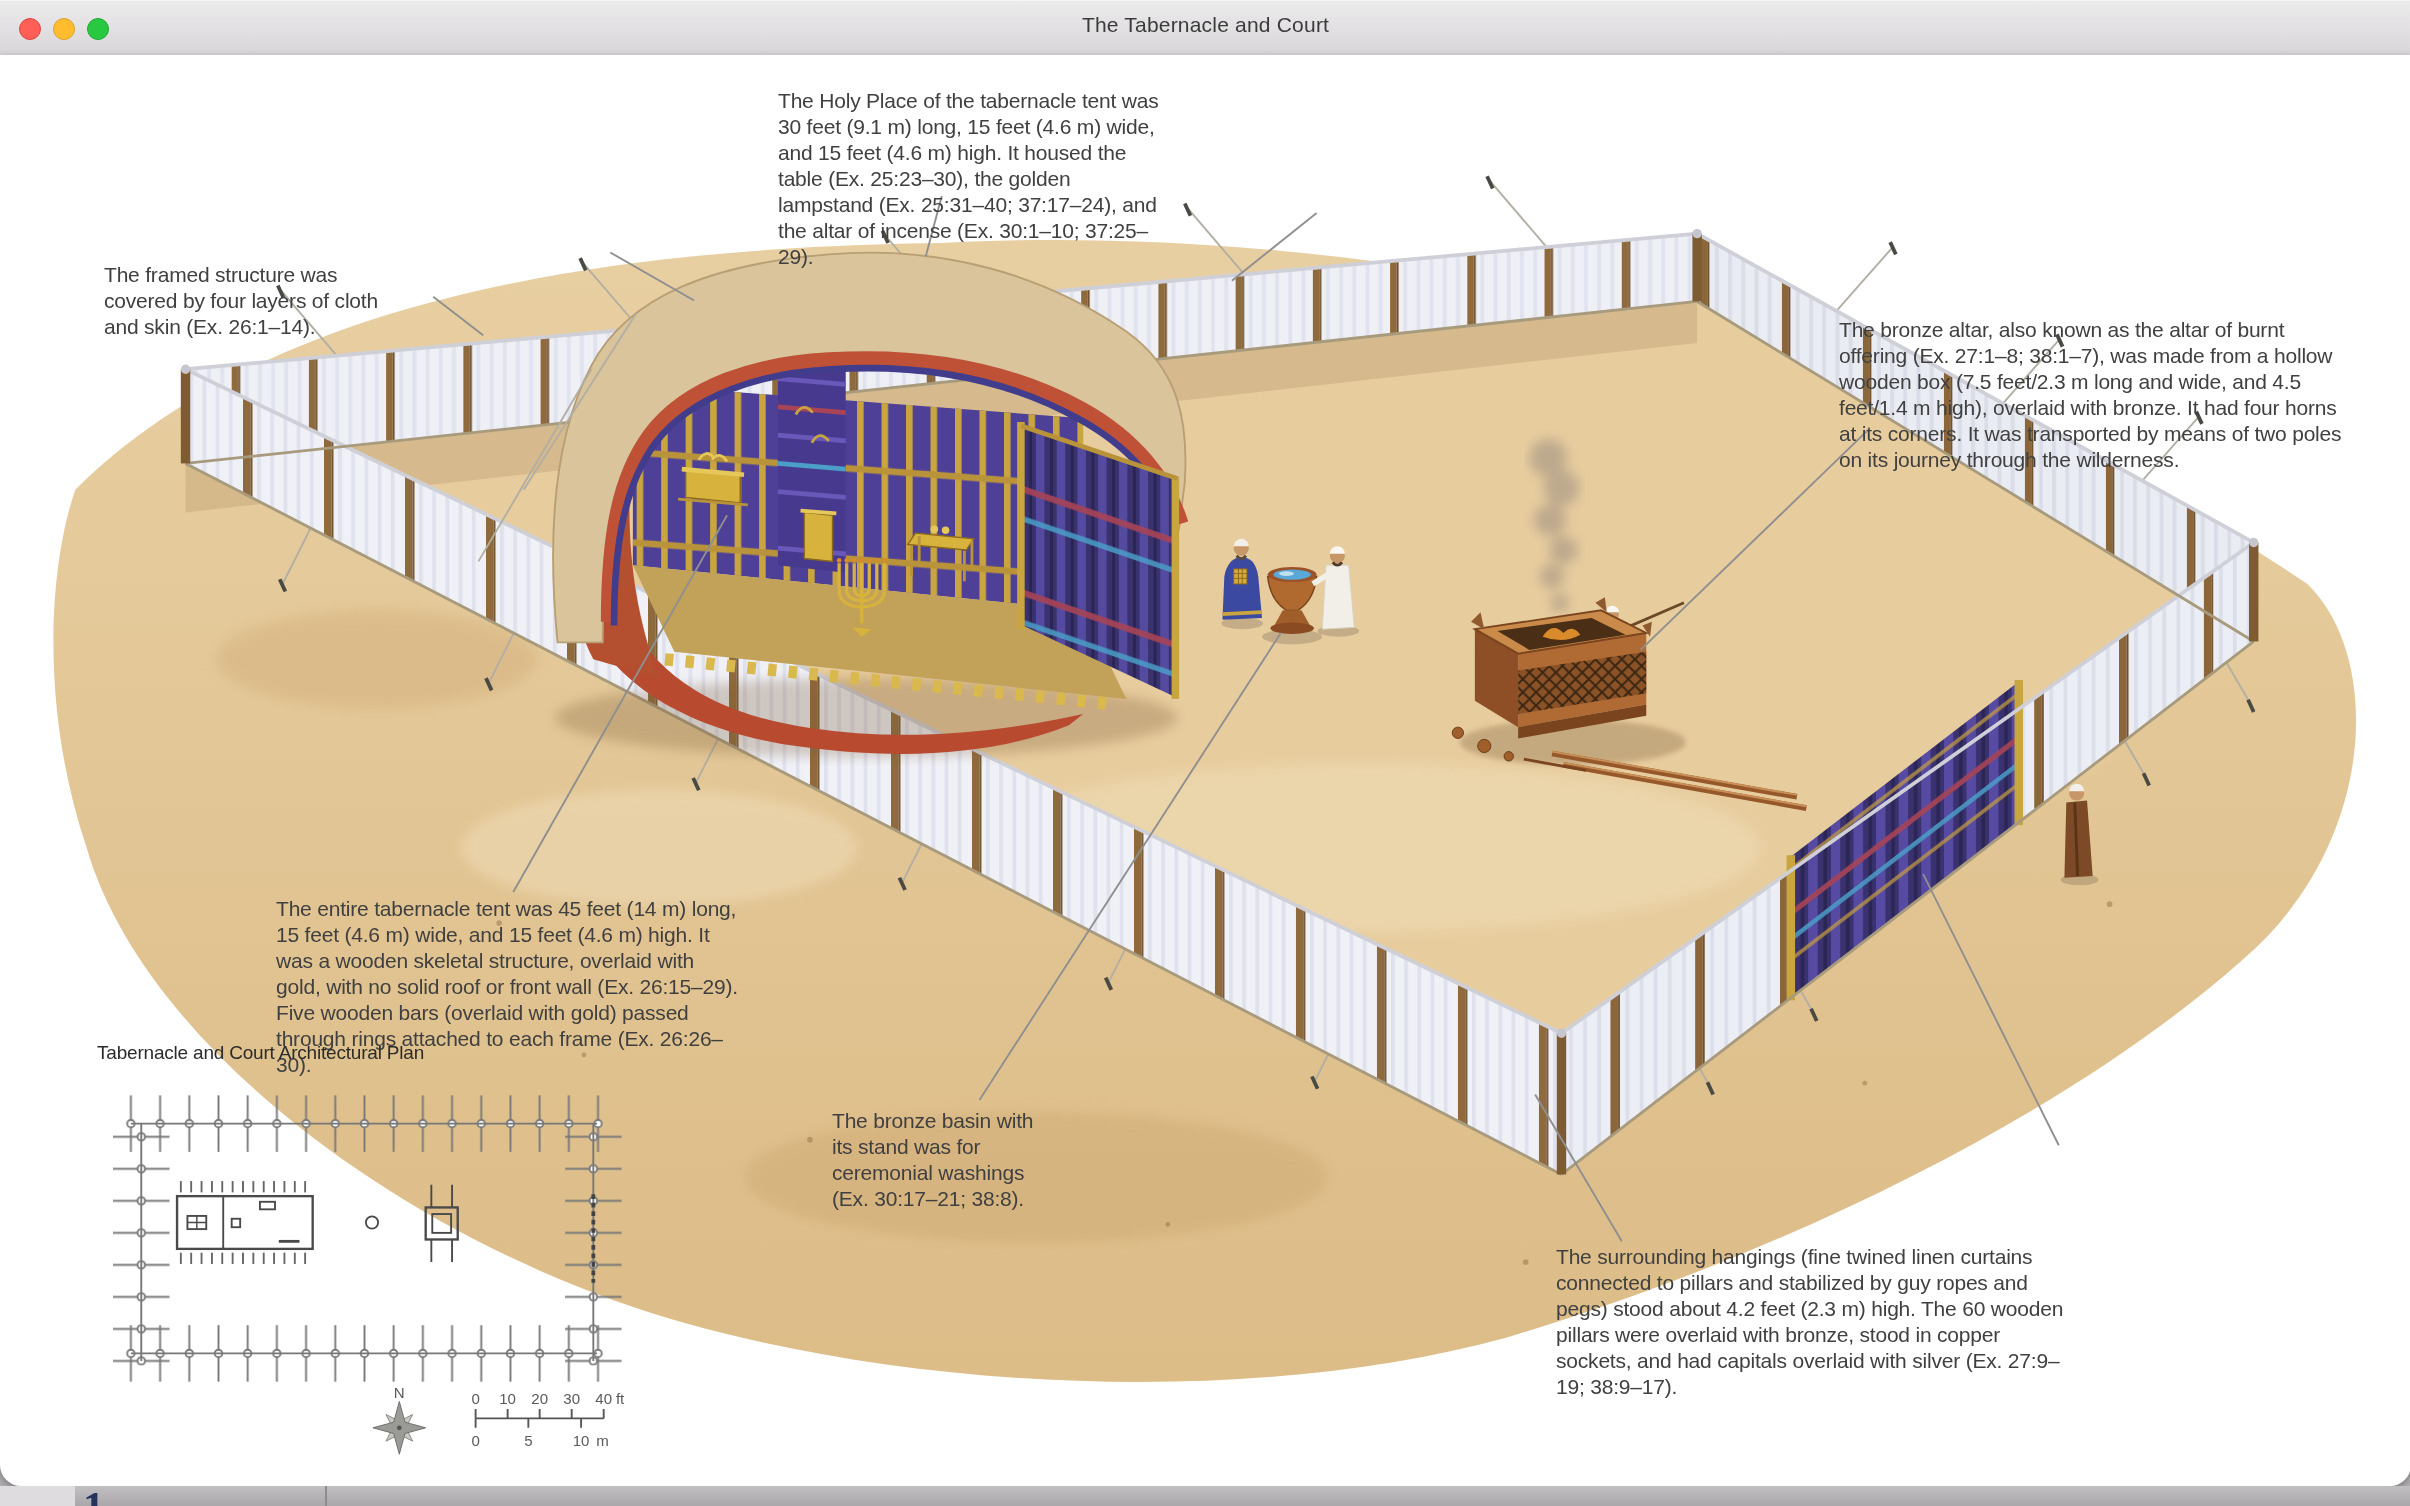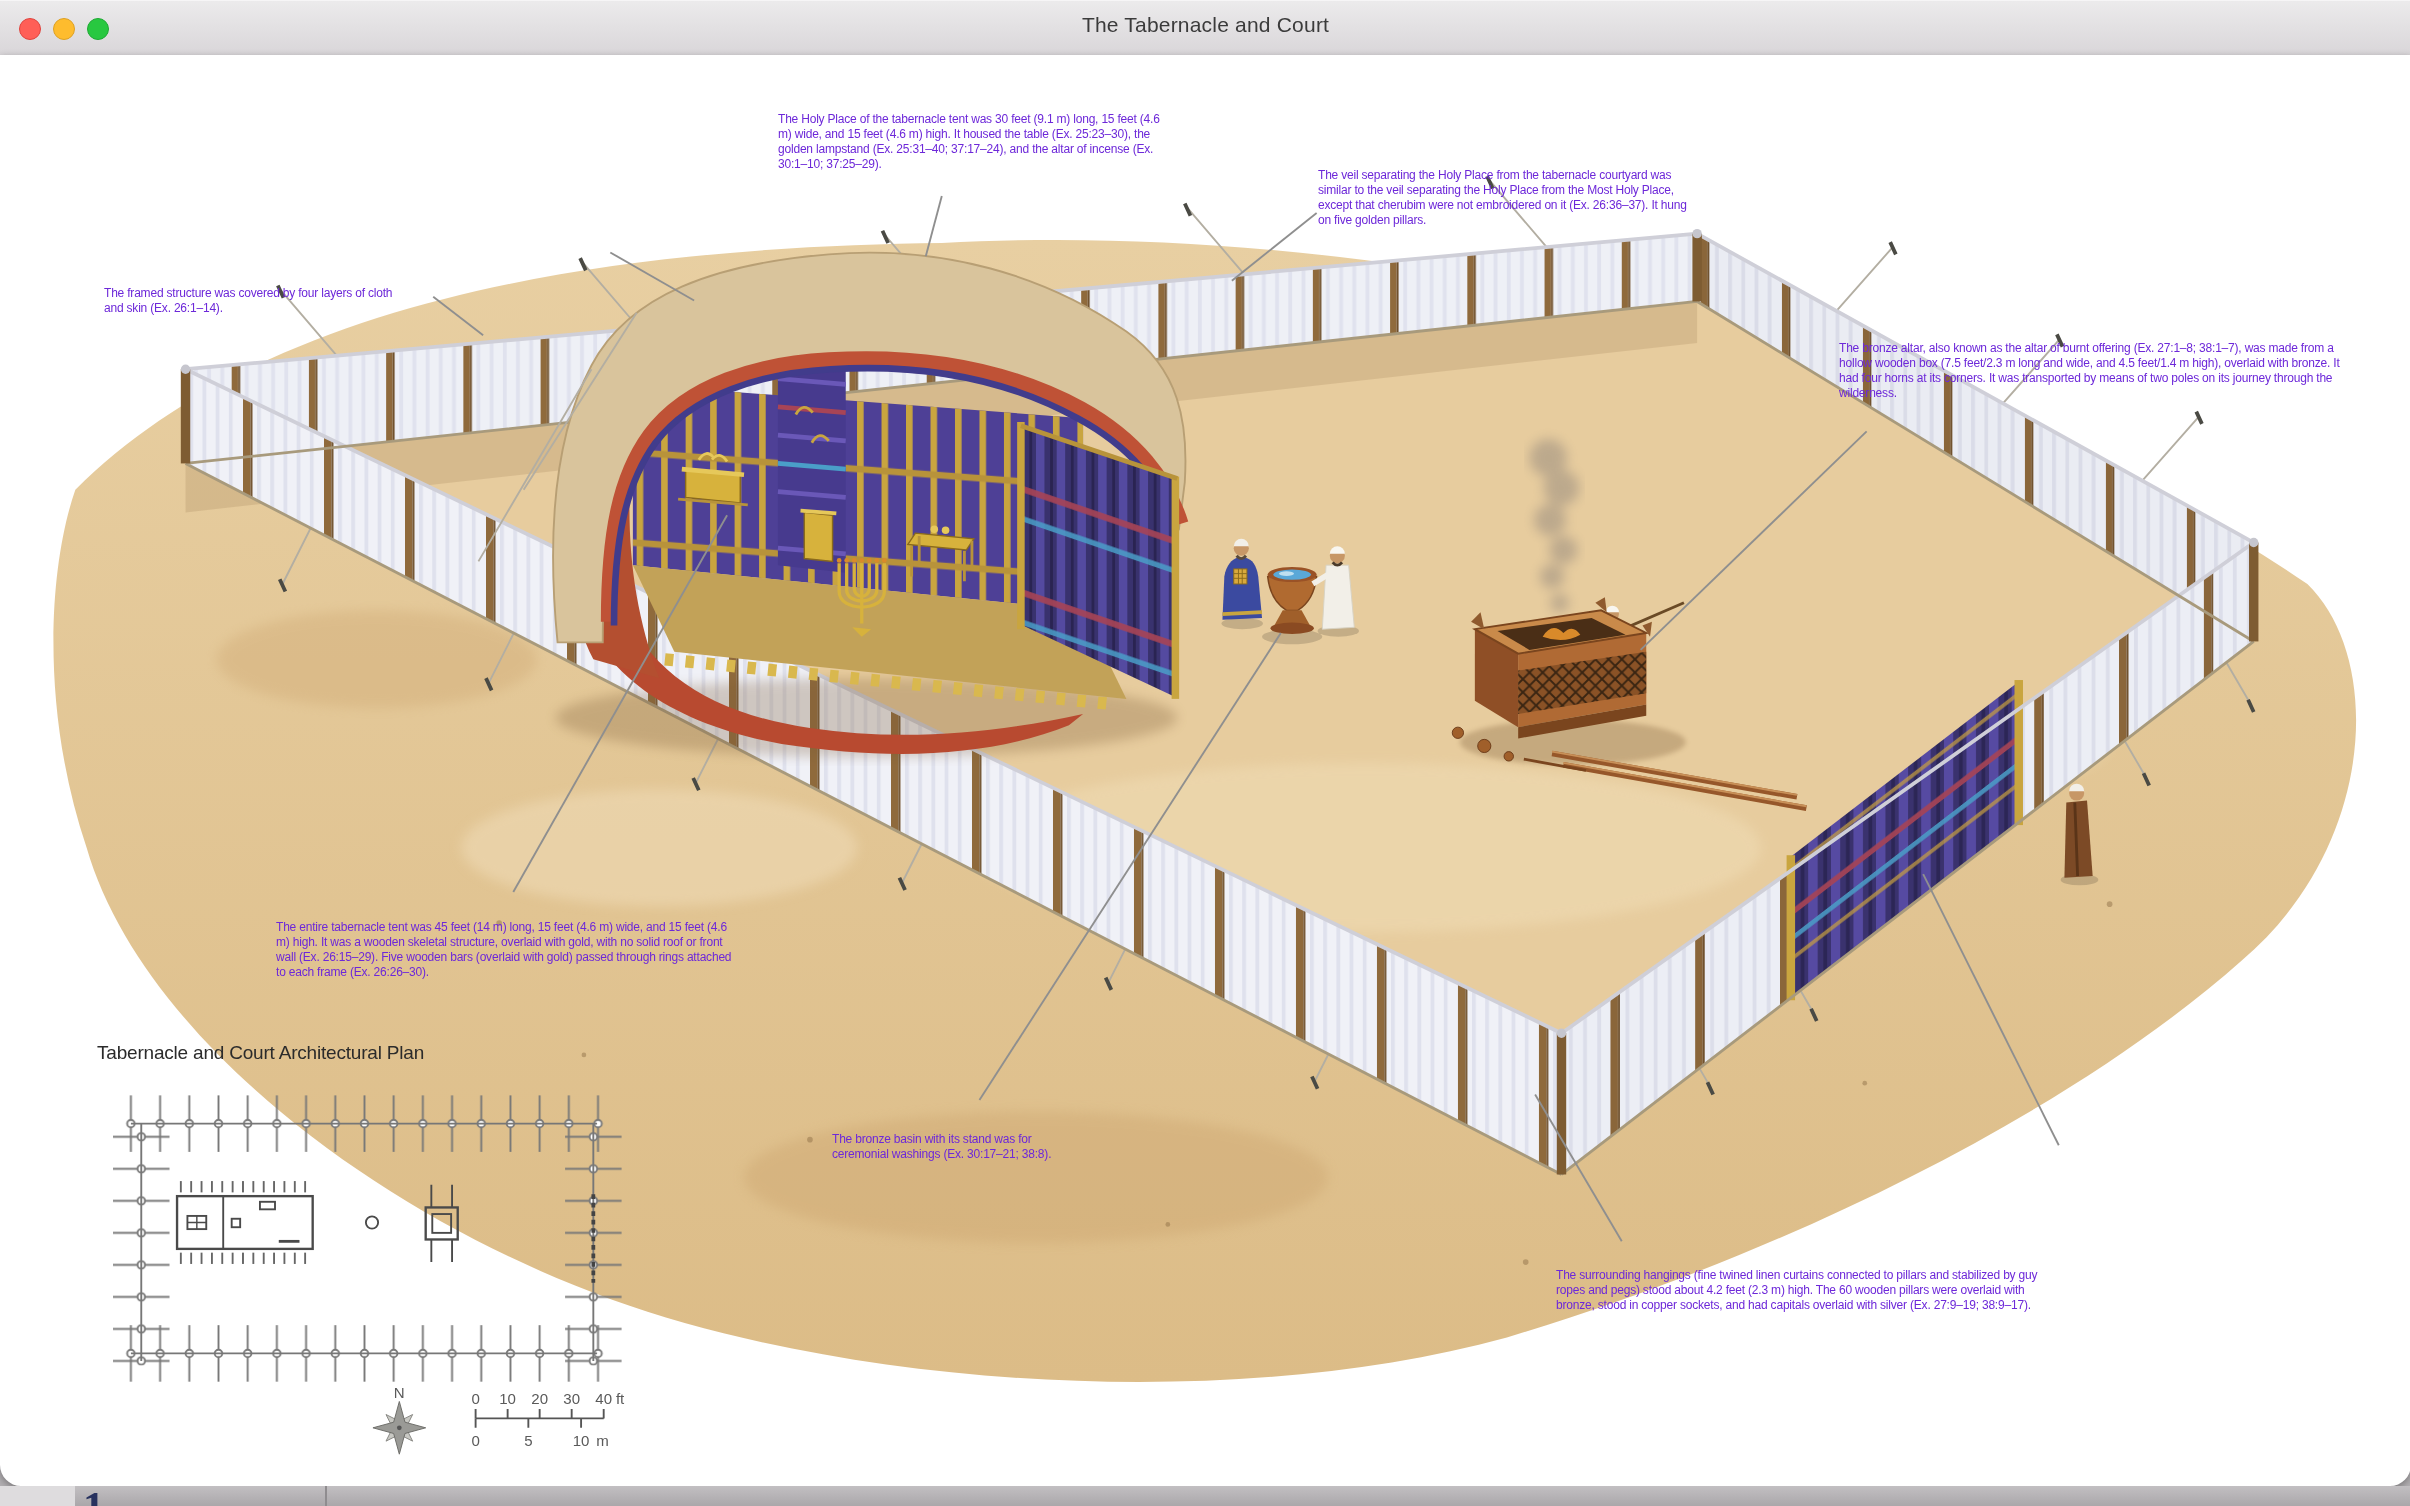--- a/index.html
+++ b/index.html
@@ -26,22 +26,22 @@
   
   .card{
     position:absolute;left:0;right:0;top:55px;bottom:21px;
     background:#ffffff;border-radius:0 0 21px 21px;
     box-shadow:0 2.8px 7.5px rgba(0,0,0,.3);
     overflow:hidden;
   }
   .card svg{position:absolute;left:0;top:-55px;}
   
   .ann{
-    position:absolute;font-size:12px;line-height:1.24;color:#6d28d9;
-    letter-spacing:-0.2px;z-index:5;margin-top:24px;
+    position:absolute;font-size:21px;line-height:1.24;color:#404040;
+    letter-spacing:-0.2px;z-index:5;
   }
   .plan-heading{
     position:absolute;left:97px;top:987px;font-size:19px;font-weight:400;
     color:#2b2b2b;z-index:5;letter-spacing:-0.2px;
   }
   
   
   .band{
     position:absolute;left:0;right:0;top:1486px;height:21px;
     background:linear-gradient(#c2bfc2,#a9a6a9);overflow:hidden;
@@ -441,21 +441,20 @@
       <text x="654" y="1491" text-anchor="start">ft</text>
       <text x="505" y="1535" text-anchor="middle">0</text>
       <text x="561" y="1535" text-anchor="middle">5</text>
       <text x="617" y="1535" text-anchor="middle">10</text>
       <text x="633" y="1535" text-anchor="start">m</text>
     </g>
   </g>
 </svg>
 
   <div class="ann" style="left:778px;top:33px;width:384px">The Holy Place of the tabernacle tent was 30 feet (9.1 m) long, 15 feet (4.6 m) wide, and 15 feet (4.6 m) high. It housed the table (Ex. 25:23–30), the golden lampstand (Ex. 25:31–40; 37:17–24), and the altar of incense (Ex. 30:1–10; 37:25–29).</div>
-  <div class="ann" style="left:1318px;top:89px;width:379px">The veil separating the Holy Place from the tabernacle courtyard was similar to the veil separating the Holy Place from the Most Holy Place, except that cherubim were not embroidered on it (Ex. 26:36–37). It hung on five golden pillars.</div>
   <div class="ann" style="left:104px;top:207px;width:294px">The framed structure was covered by four layers of cloth and skin (Ex. 26:1–14).</div>
   <div class="ann" style="left:1839px;top:262px;width:516px">The bronze altar, also known as the altar of burnt offering (Ex. 27:1–8; 38:1–7), was made from a hollow wooden box (7.5 feet/2.3 m long and wide, and 4.5 feet/1.4 m high), overlaid with bronze. It had four horns at its corners. It was transported by means of two poles on its journey through the wilderness.</div>
   <div class="ann" style="left:276px;top:841px;width:463px">The entire tabernacle tent was 45 feet (14 m) long, 15 feet (4.6 m) wide, and 15 feet (4.6 m) high. It was a wooden skeletal structure, overlaid with gold, with no solid roof or front wall (Ex. 26:15–29). Five wooden bars (overlaid with gold) passed through rings attached to each frame (Ex. 26:26–30).</div>
   <div class="ann" style="left:832px;top:1053px;width:224px">The bronze basin with its stand was for ceremonial washings (Ex. 30:17–21; 38:8).</div>
   <div class="ann" style="left:1556px;top:1189px;width:510px">The surrounding hangings (fine twined linen curtains connected to pillars and stabilized by guy ropes and pegs) stood about 4.2 feet (2.3 m) high. The 60 wooden pillars were overlaid with bronze, stood in copper sockets, and had capitals overlaid with silver (Ex. 27:9–19; 38:9–17).</div>
   <div class="plan-heading">Tabernacle and Court Architectural Plan</div>
 </div>
 
 <div class="band">
   <div class="edge"></div>

